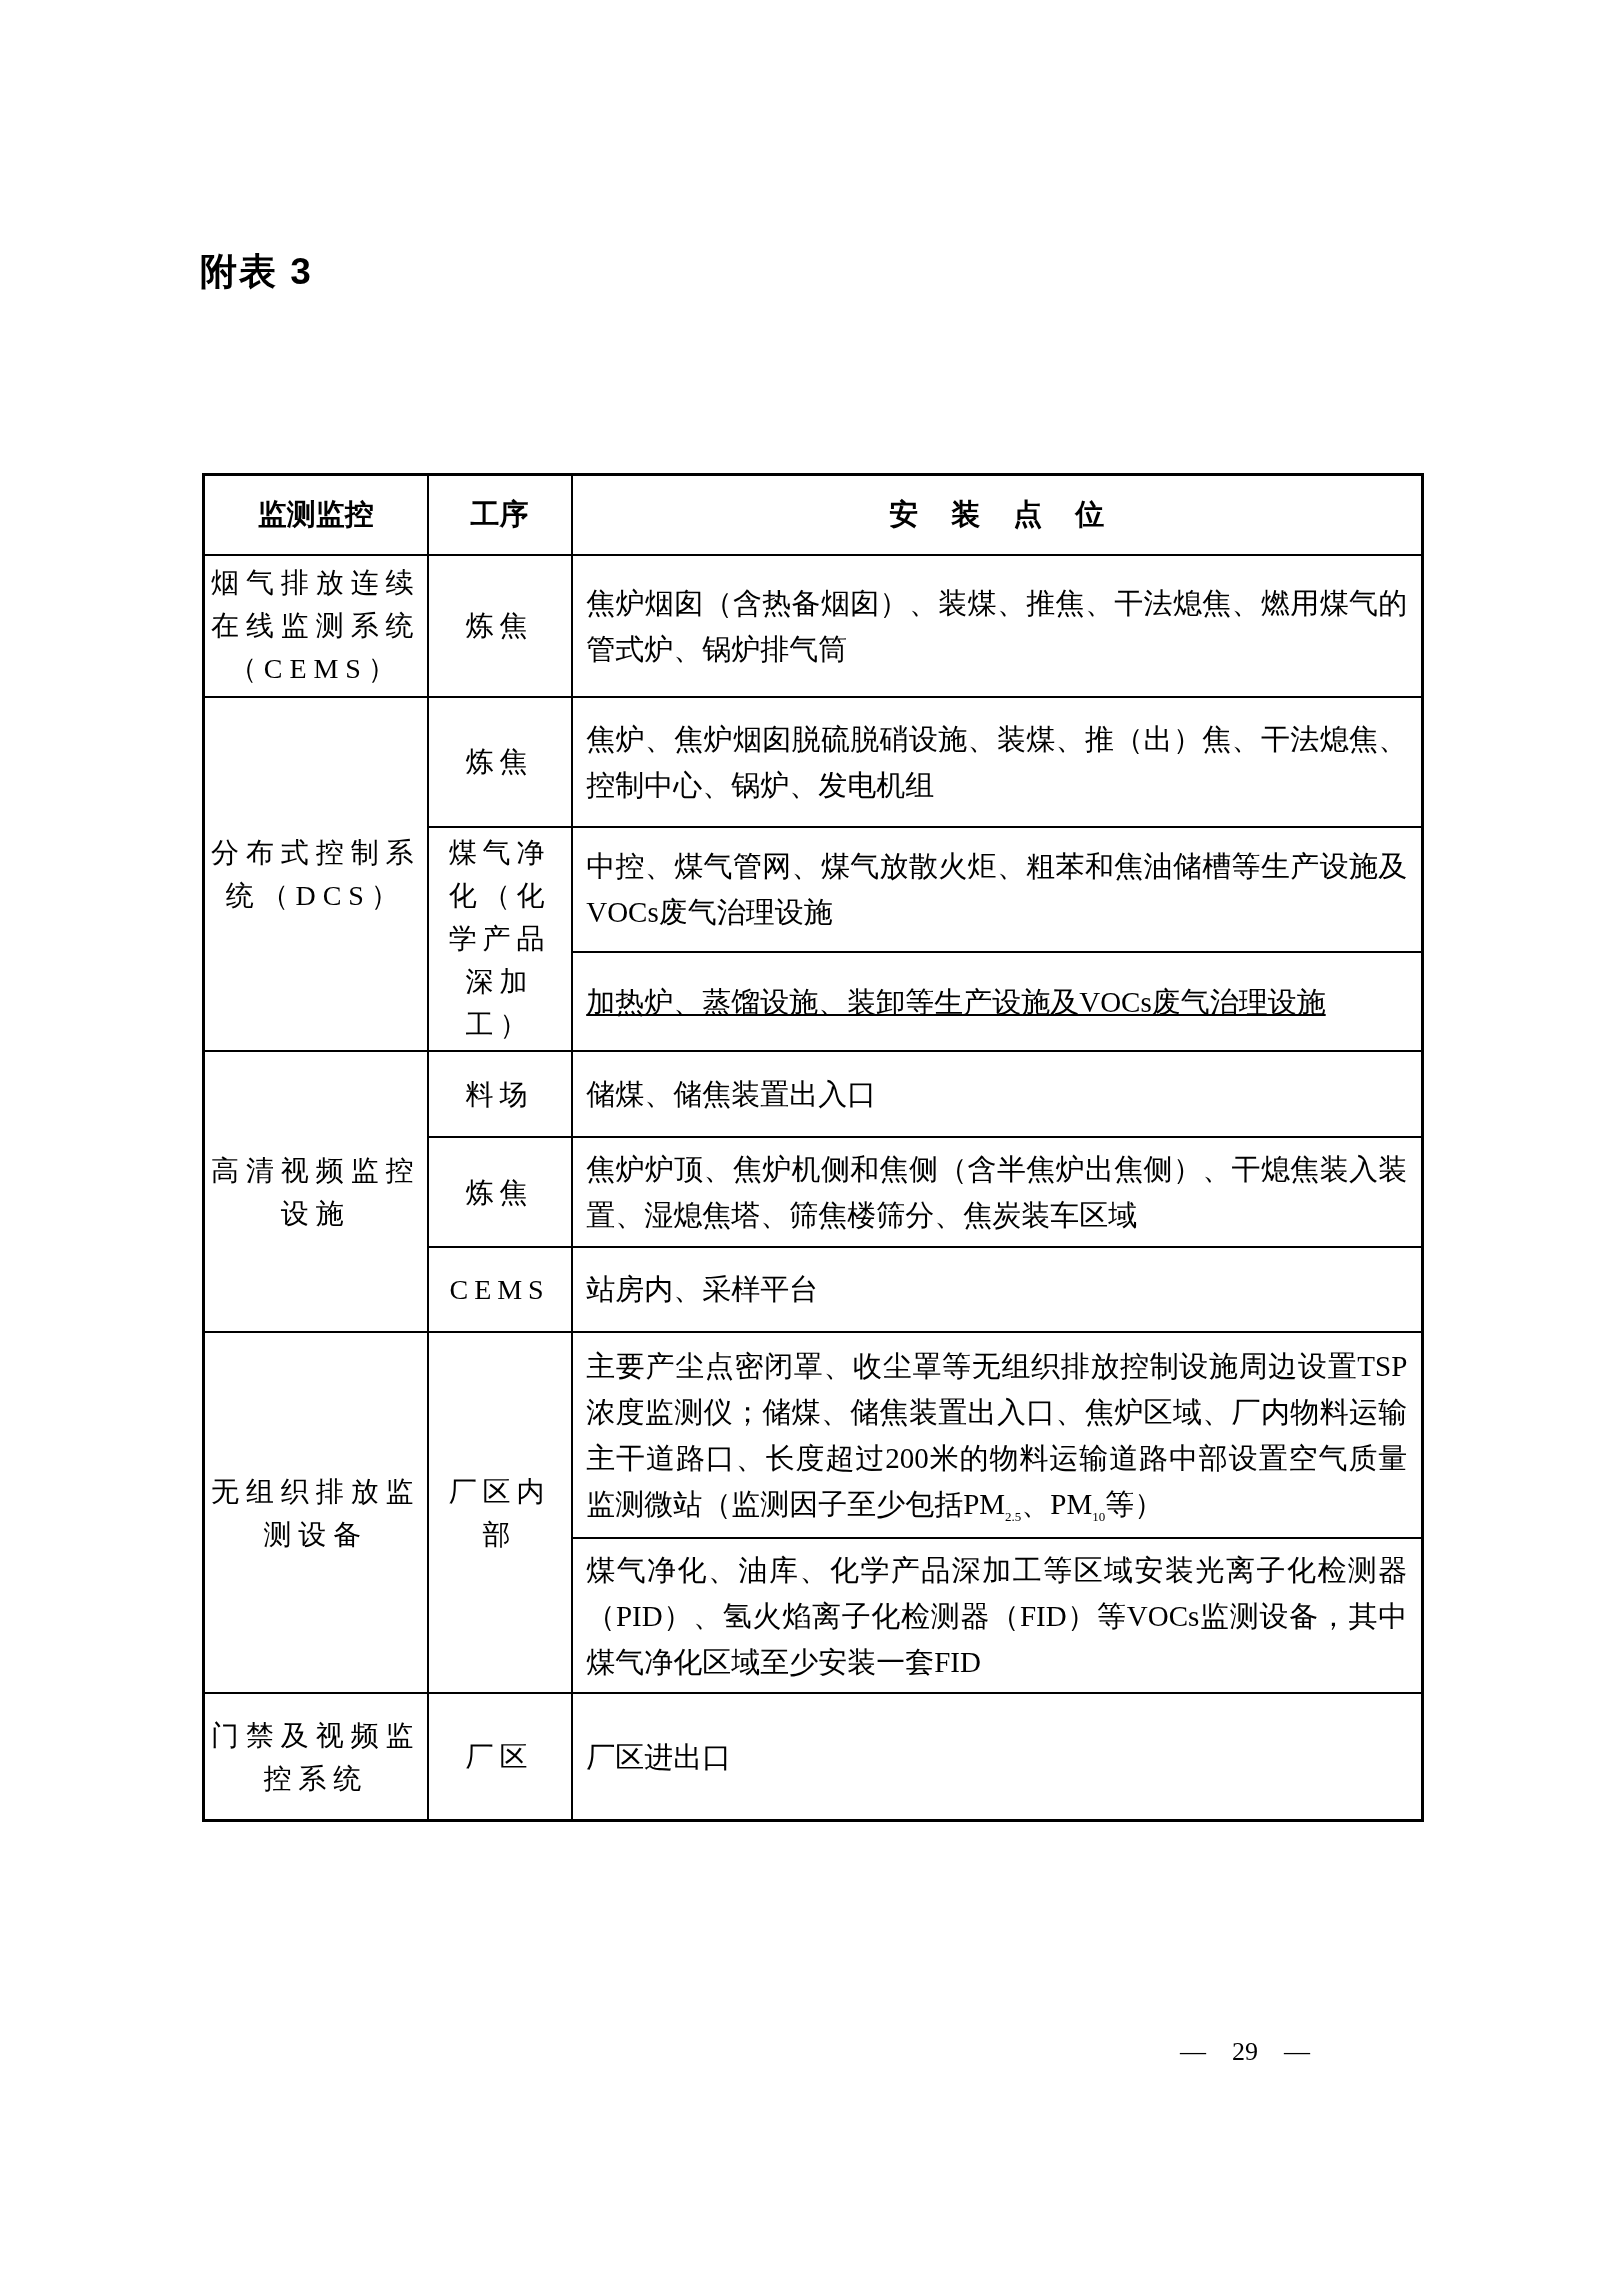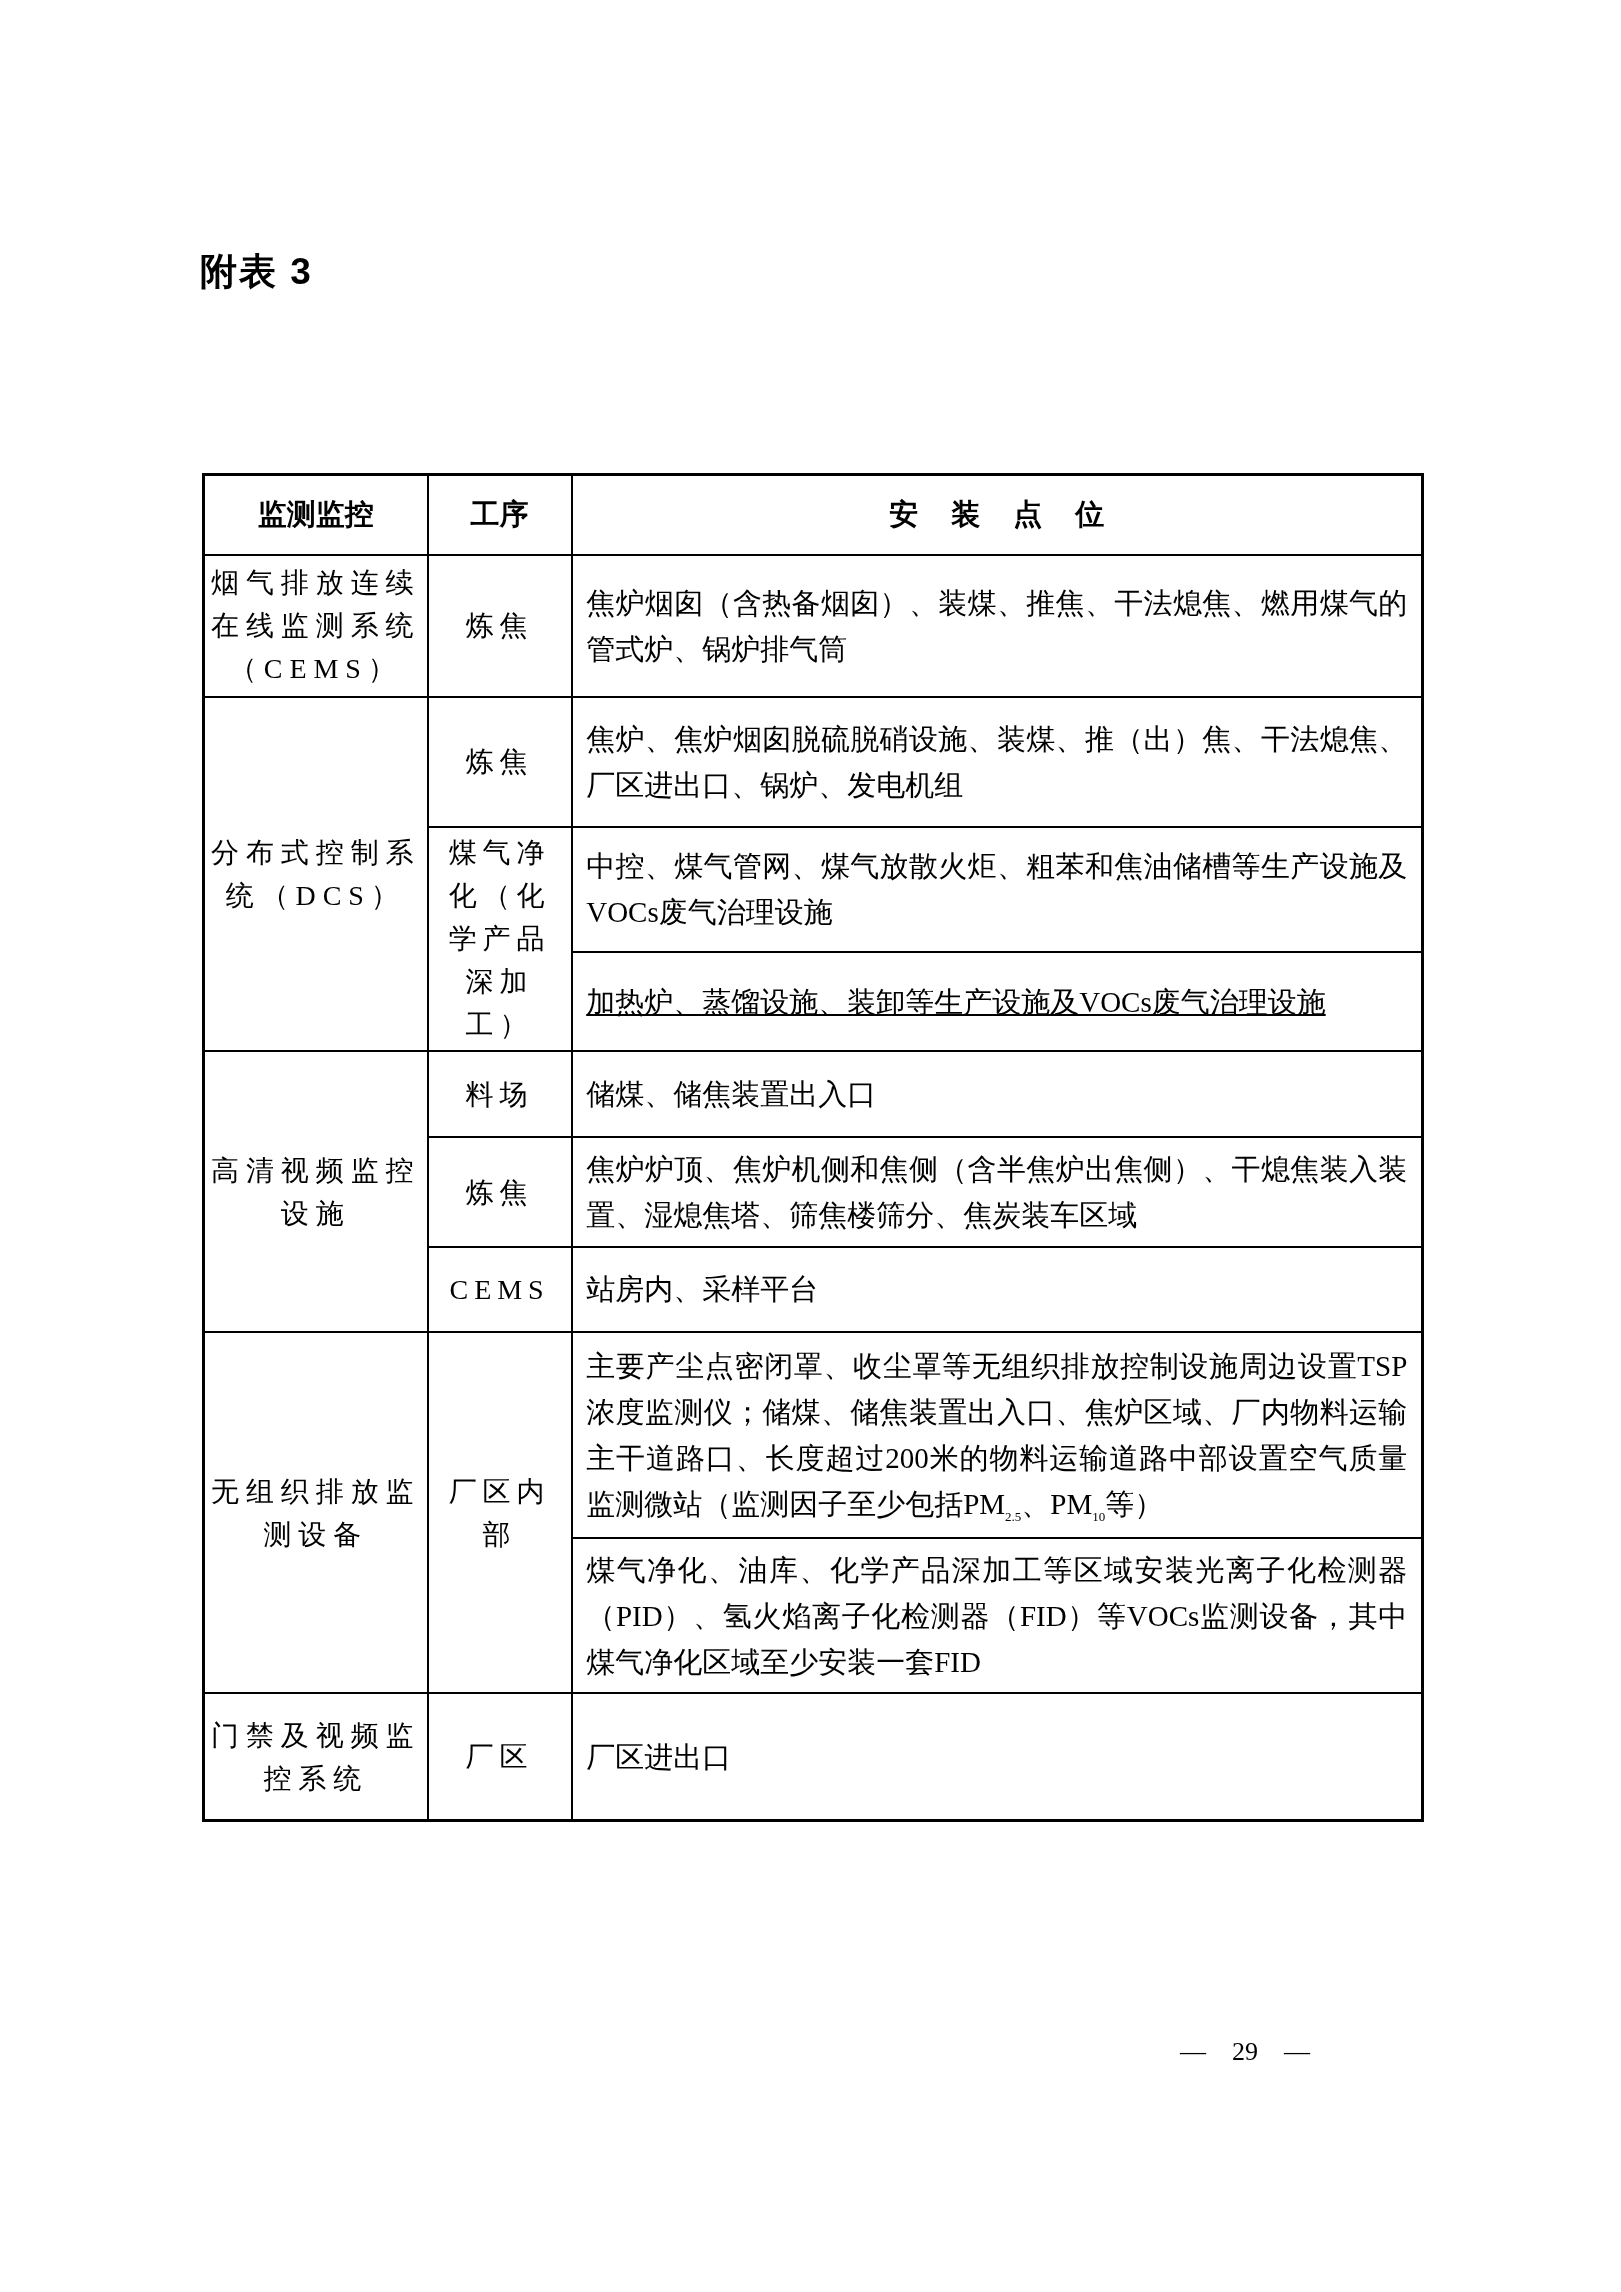--- a/index.html
+++ b/index.html
@@ -103,21 +103,21 @@
 
         <tr class="r1">
           <td class="c1">烟气排放连续在线监测系统（CEMS）</td>
           <td class="c2">炼焦</td>
           <td class="c3">焦炉烟囱（含热备烟囱）、装煤、推焦、干法熄焦、燃用煤气的管式炉、锅炉排气筒</td>
         </tr>
 
         <tr class="r2">
           <td class="c1" rowspan="3">分布式控制系统（DCS）</td>
           <td class="c2">炼焦</td>
-          <td class="c3">焦炉、焦炉烟囱脱硫脱硝设施、装煤、推（出）焦、干法熄焦、厂区进出口、锅炉、发电机组</td>
+          <td class="c3">焦炉、焦炉烟囱脱硫脱硝设施、装煤、推（出）焦、干法熄焦、控制中心、锅炉、发电机组</td>
         </tr>
         <tr class="r3">
           <td class="c2" rowspan="2">煤气净化（化学产品深加工）</td>
           <td class="c3">中控、煤气管网、煤气放散火炬、粗苯和焦油储槽等生产设施及VOCs废气治理设施</td>
         </tr>
         <tr class="r4">
           <td class="c3">加热炉、蒸馏设施、装卸等生产设施及VOCs废气治理设施</td>
         </tr>
 
         <tr class="r5">

